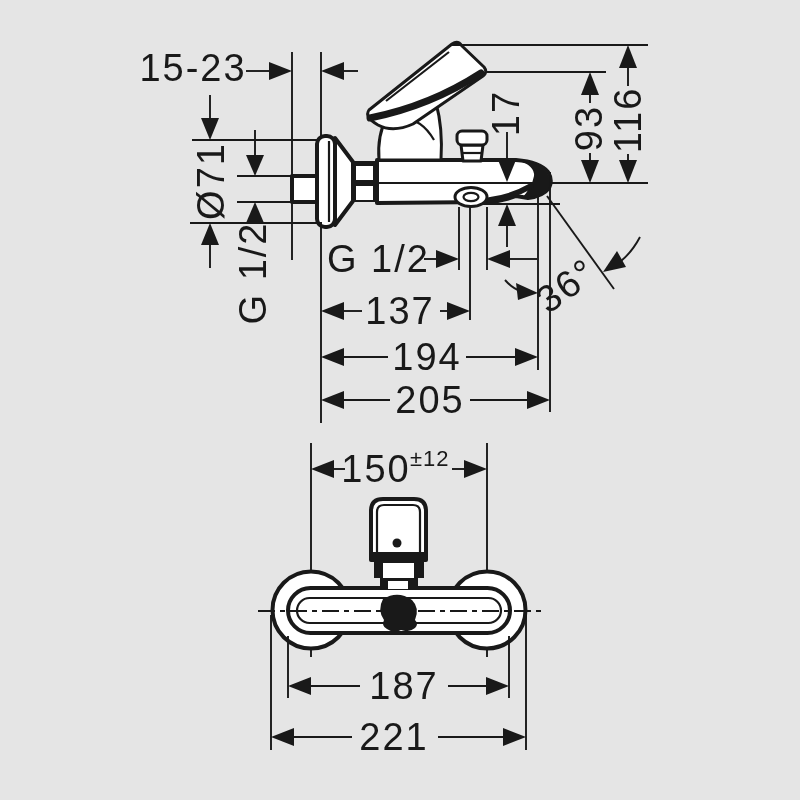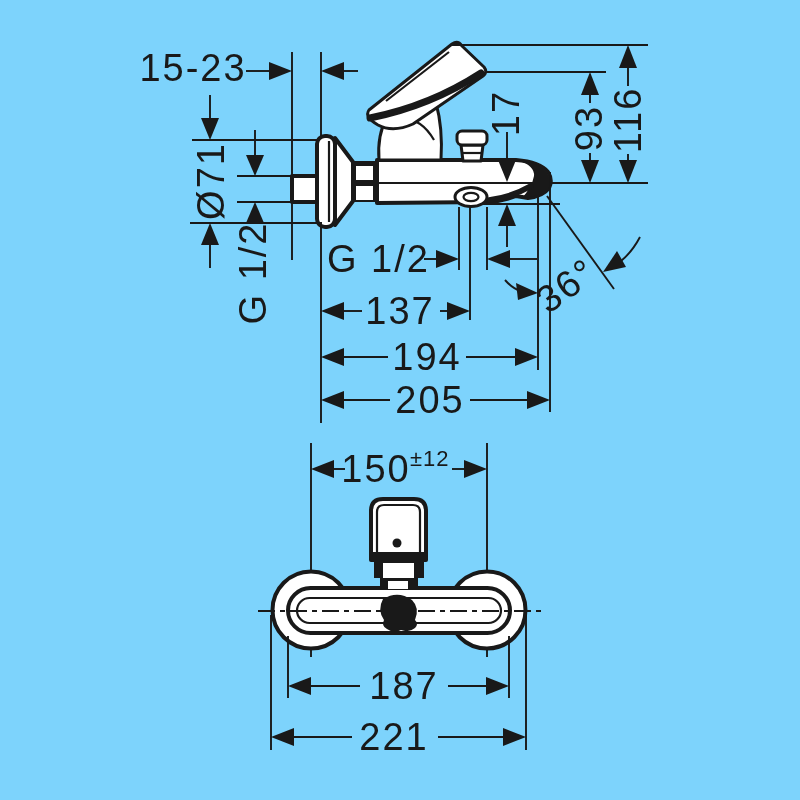--- a/index.html
+++ b/index.html
@@ -1,16 +1,16 @@
 <!DOCTYPE html>
 <html><head>
 <meta charset="utf-8">
 <style>
   html,body{margin:0;padding:0;background:#ffffff;}
-  .stage{position:relative;width:800px;height:800px;background:#7dd3fc;overflow:hidden;}
+  .stage{position:relative;width:800px;height:800px;background:#e5e5e5;overflow:hidden;}
   svg{display:block;}
   .thin{fill:none;stroke:#191919;stroke-width:1.9;}
   .dash{fill:none;stroke:#191919;stroke-width:1.9;stroke-dasharray:17 5 5 5;}
   .ol{fill:#ffffff;stroke:#191919;stroke-width:4;stroke-linejoin:round;}
   .ol3{fill:#ffffff;stroke:#191919;stroke-width:3;stroke-linejoin:round;}
   .olt{fill:none;stroke:#191919;stroke-width:2.2;}
   .blk{fill:#191919;stroke:none;}
   .arr{fill:#191919;stroke:none;}
   text{font-family:"Liberation Sans","DejaVu Sans",sans-serif;fill:#191919;font-size:38px;letter-spacing:2px;}
   text.sup{font-size:22px;letter-spacing:1px;}

